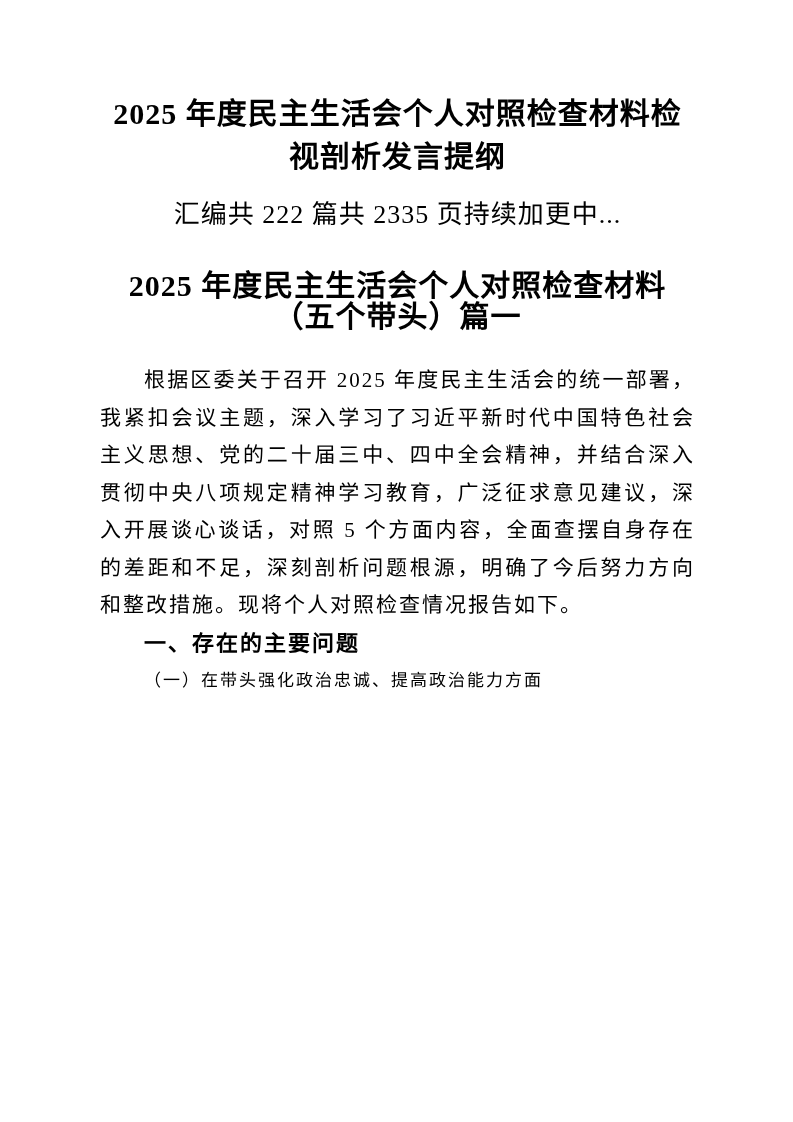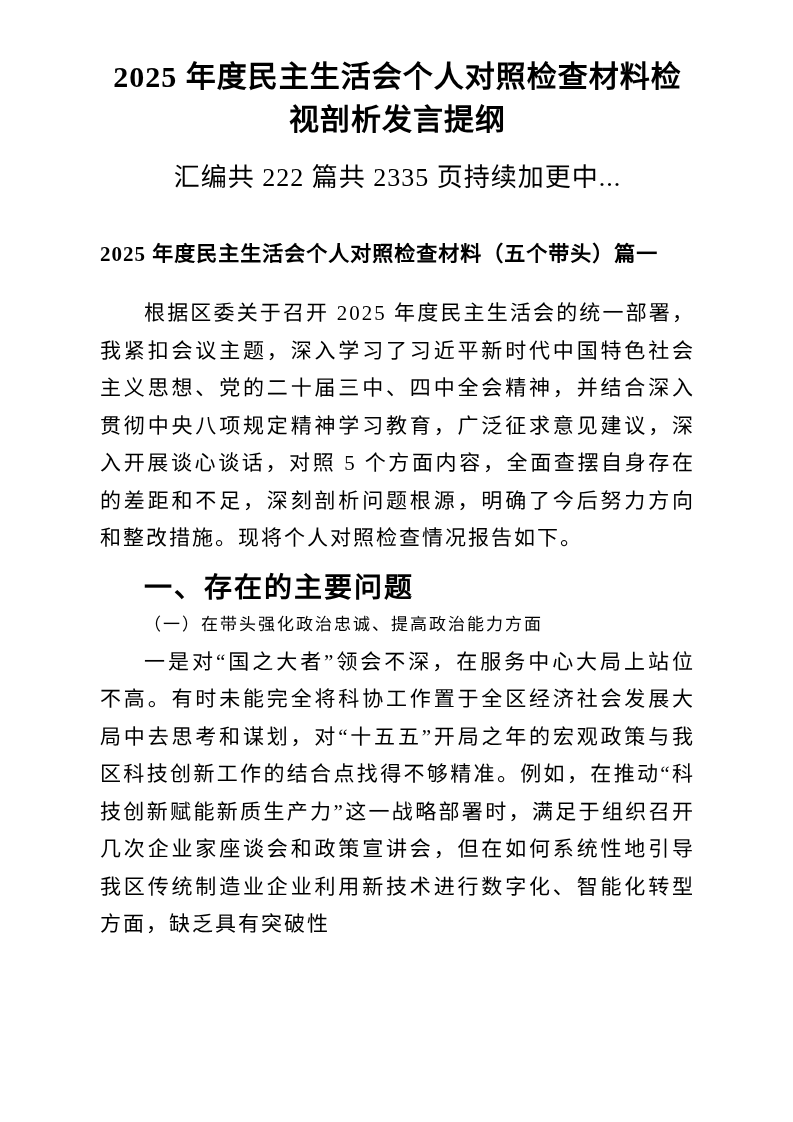--- a/index.html
+++ b/index.html
@@ -8,21 +8,21 @@
     padding: 0;
     background: #ffffff;
   }
   .page {
     position: relative;
     width: 793px;
     height: 1122px;
     margin: 0 auto;
     background: #ffffff;
     box-sizing: border-box;
-    padding: 55px 98px 0 100px;
+    padding: 92px 98px 0 100px;
     overflow: hidden;
     color: #000000;
   }
   
   .doc-title {
     margin: 0;
     font-family: "Liberation Serif", "DejaVu Serif", serif;
     font-weight: 600;
     font-size: 30px;
     line-height: 43px;
@@ -35,47 +35,47 @@
     font-weight: 500;
     font-size: 26px;
     line-height: 38px;
     text-align: center;
     letter-spacing: 1px;
   }
   .section-title {
     margin: 36px 0 0 0;
     font-family: "Liberation Serif", "DejaVu Serif", serif;
     font-weight: 600;
-    font-size: 21px;
-    line-height: 42px;
+    font-size: 30px;
+    line-height: 31px;
+    text-align: center;
     letter-spacing: 1px;
   }
   
   .para {
     margin: 0;
     font-size: 21px;
     line-height: 37.5px;
     text-align: justify;
     text-align-last: left;
     word-break: break-all;
     letter-spacing: 2px;
     text-indent: 44px;
   }
   .para.first {
-    margin-top: 20px;
+    margin-top: 30px;
   }
   .style-body-indent {
     font-family: "Liberation Serif", "DejaVu Serif", serif;
   }
   .style-heading-bold {
     font-family: Liberation Serif, serif;
     font-weight: 700;
-    font-size: 28px;
+    font-size: 22px;
     text-align: left;
-    margin-top: 11px;
   }
   .style-heading-kaiti {
     font-family: "Liberation Serif", "DejaVu Serif", serif;
     font-size: 17px;
     text-align: left;
   }
   .style-body-kaiti {
     font-family: "Liberation Serif", "DejaVu Serif", serif;
   }
 </style>
@@ -89,15 +89,14 @@
   <div class="doc-subtitle">汇编共 222 篇共 2335 页持续加更中...</div>
 
   <h2 class="section-title">2025 年度民主生活会个人对照检查材料（五个带头）篇一</h2>
 
   <p class="para first style-body-indent">根据区委关于召开 2025 年度民主生活会的统一部署，我紧扣会议主题，深入学习了习近平新时代中国特色社会主义思想、党的二十届三中、四中全会精神，并结合深入贯彻中央八项规定精神学习教育，广泛征求意见建议，深入开展谈心谈话，对照 5 个方面内容，全面查摆自身存在的差距和不足，深刻剖析问题根源，明确了今后努力方向和整改措施。现将个人对照检查情况报告如下。</p>
 
   <p class="para style-heading-bold">一、存在的主要问题</p>
 
   <p class="para style-heading-kaiti">（一）在带头强化政治忠诚、提高政治能力方面</p>
 
-  <p class="para style-body-kaiti">一是对“国之大者”领会不深，在服务中心大局上站位不高。有时未能完全将科协工作置于全区经济社会发展大局中去思考和谋划，对“十五五”开局之年的宏观政策与我区科技创新工作的结合点找得不够精准。例如，在推动“科技创新赋能新质生产力”这一战略部署时，满足于组织召开几次企业家座谈会和政策宣讲会，但在如何系统性地引导我区传统制造业企业利用新技术进行数字化、智能化转型方面，缺乏具有突破性</p>
 
 </div>
 
 </body></html>

